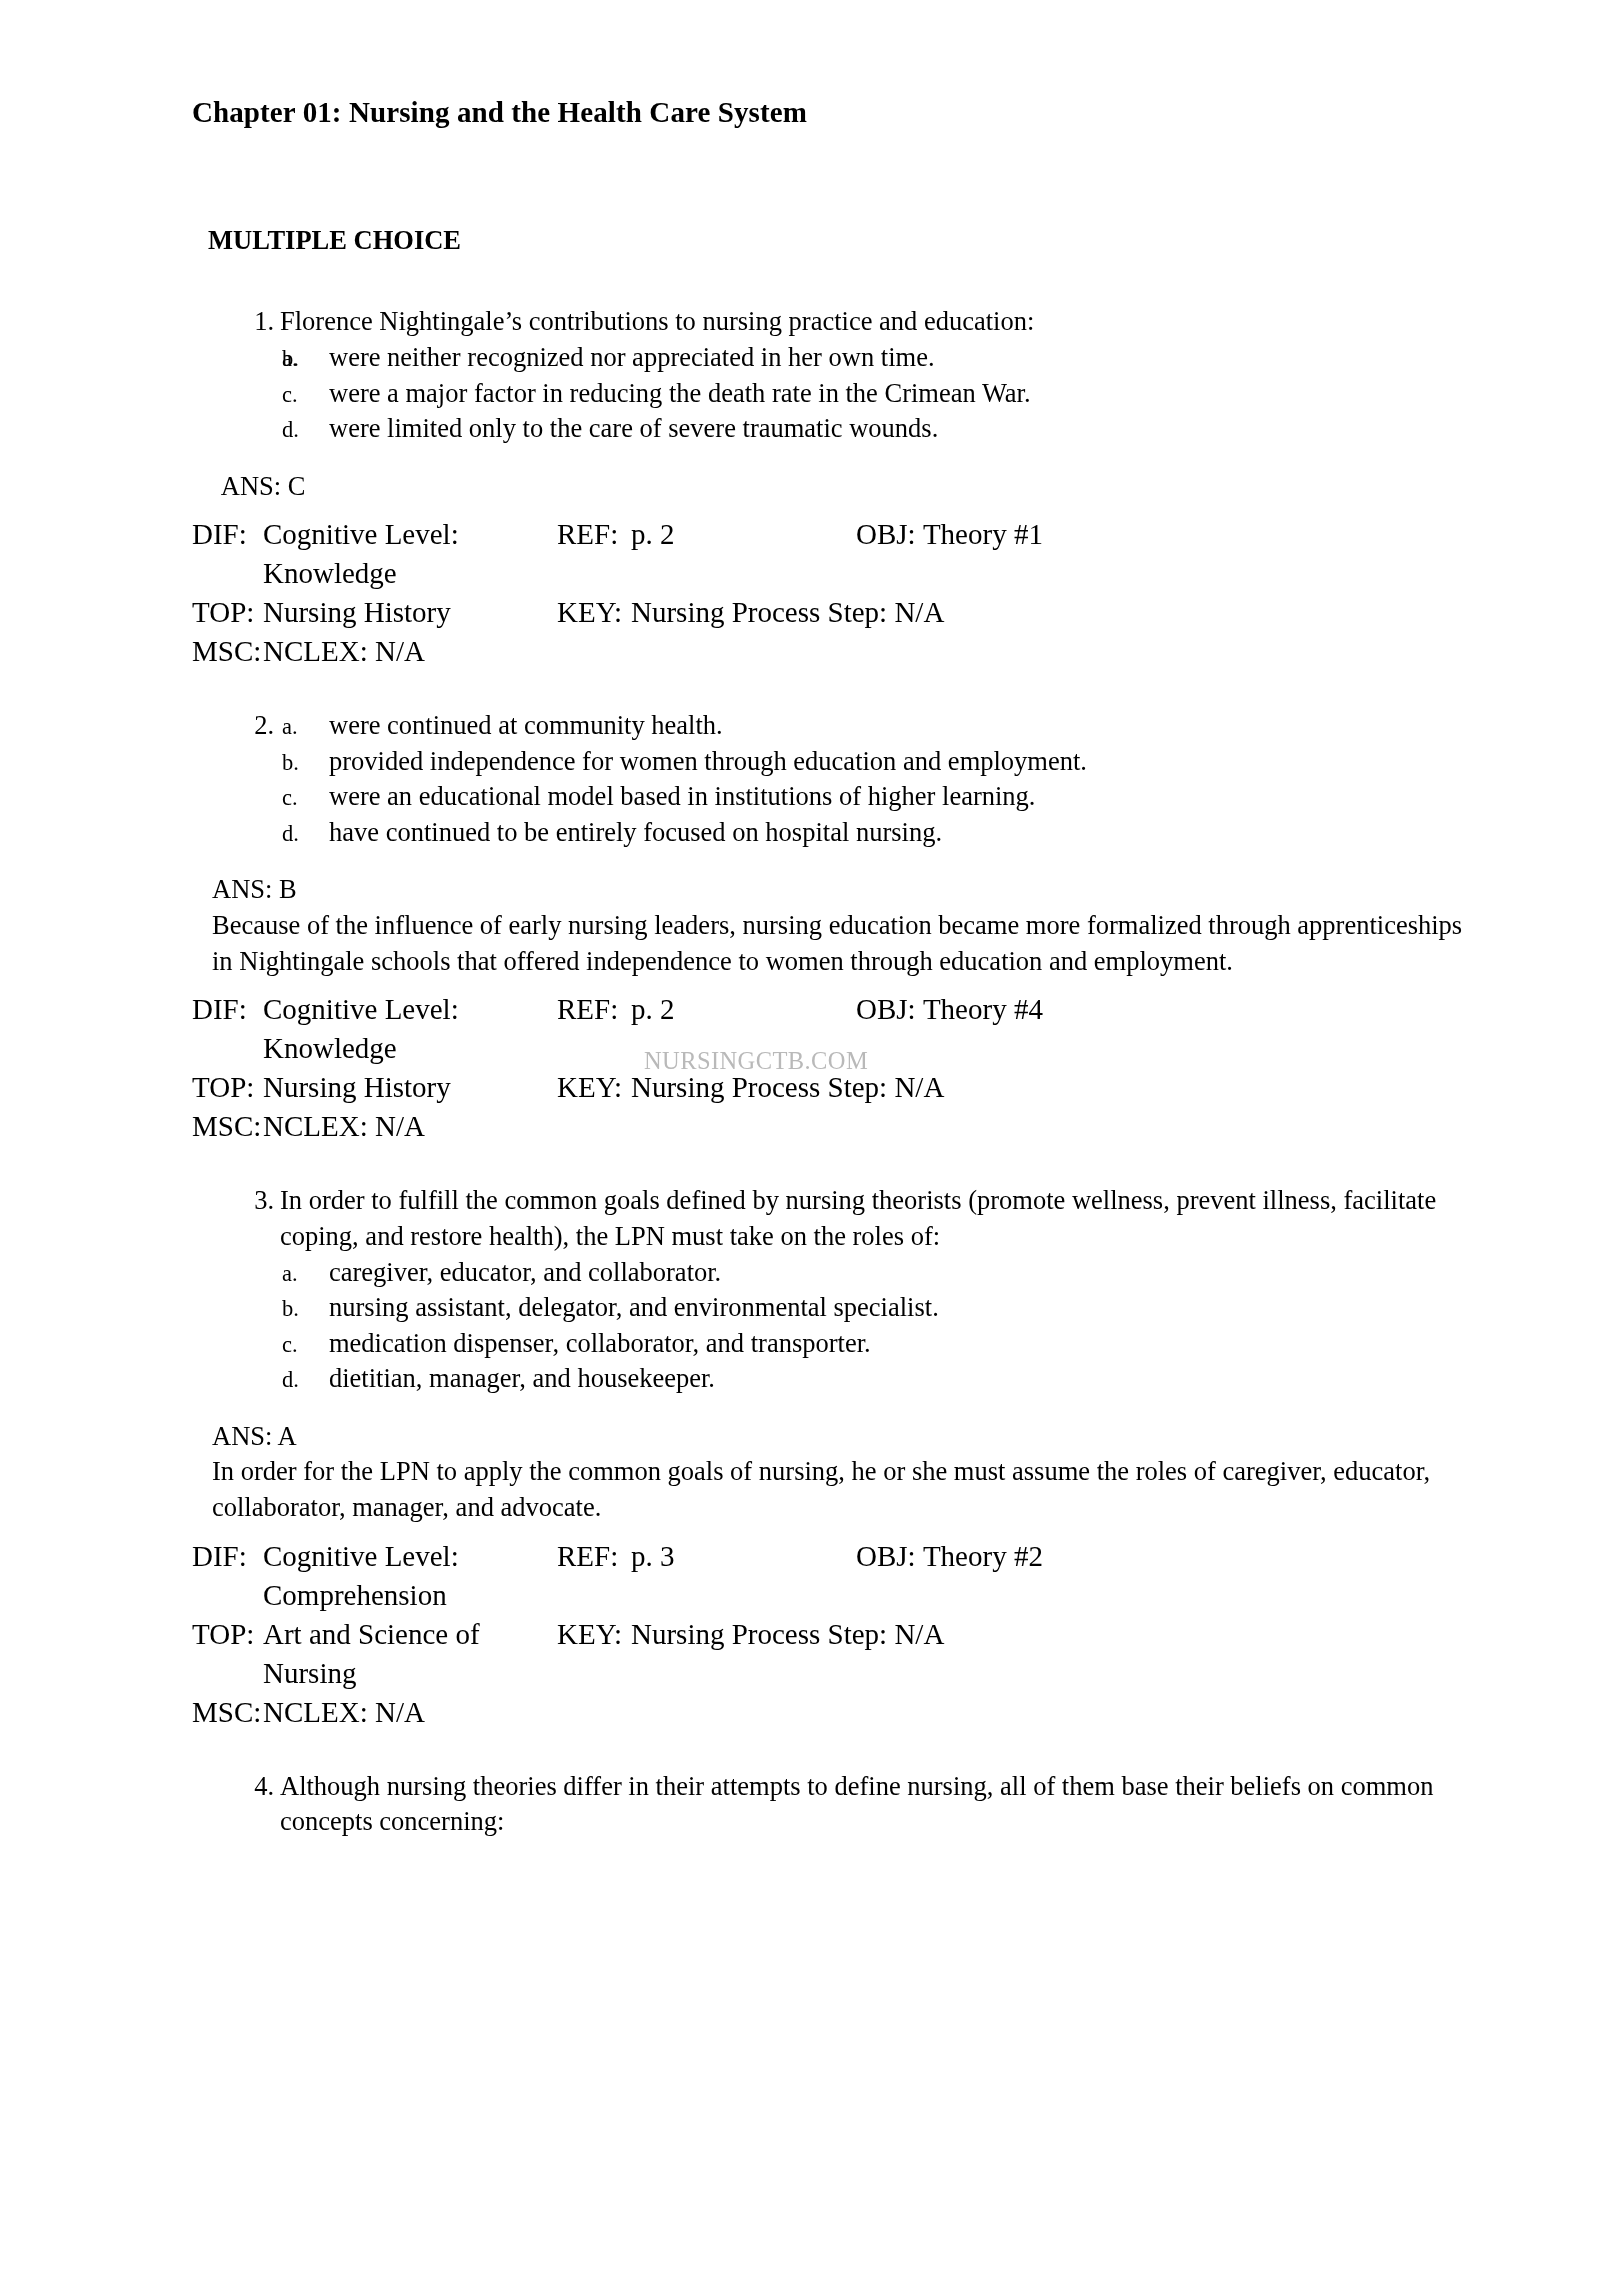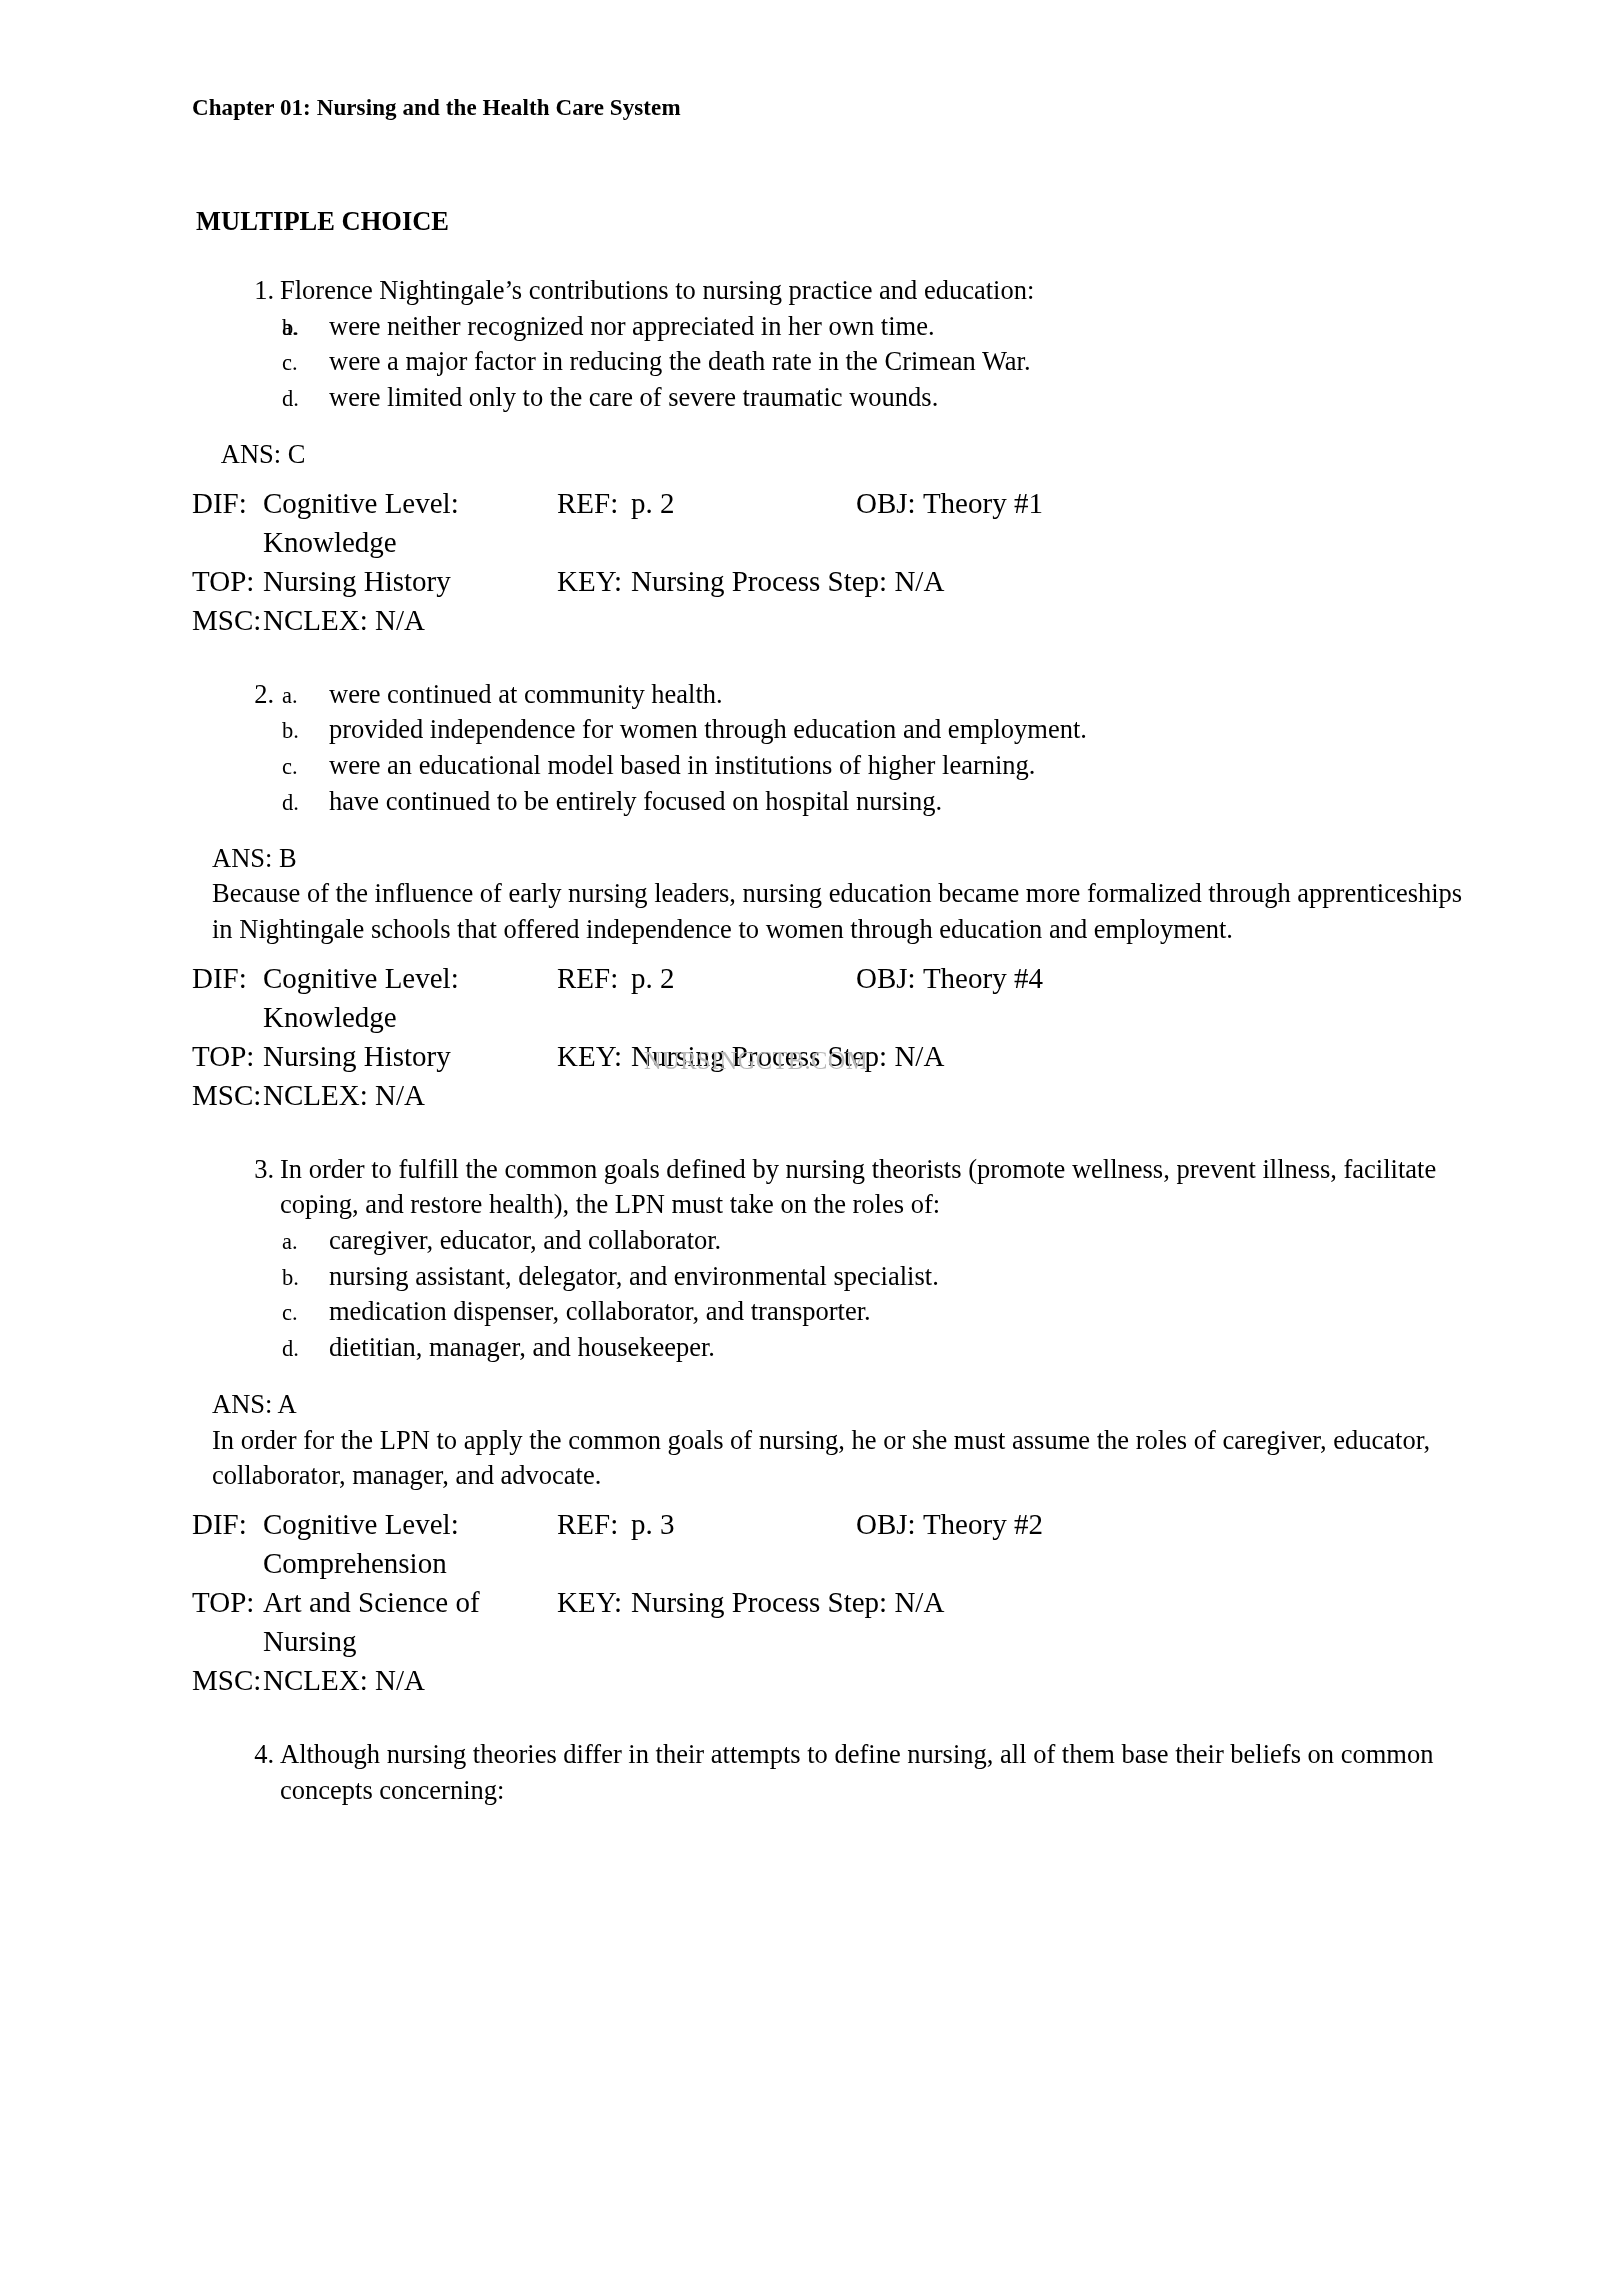--- a/index.html
+++ b/index.html
@@ -19,30 +19,30 @@
     overflow: hidden;
     box-sizing: border-box;
   }
   .content {
     position: absolute;
     left: 192px;
     top: 94px;
     width: 1294px;
   }
   .doc-title {
-    font-size: 23px;
+    font-size: 29px;
     font-weight: bold;
     letter-spacing: 0.1px;
     margin: 0 0 0 0;
     line-height: 1.25;
   }
   .section-heading {
     font-size: 26.5px;
     font-weight: bold;
-    margin: 4px;
+    margin: 16px;
     line-height: 1.25;
   }
   .spacer-title-to-section { height: 78px; }
   .spacer-section-to-first { height: 31px; }
 
   .question-block {
     position: relative;
     margin-bottom: 0;
   }
   .q-stem {

